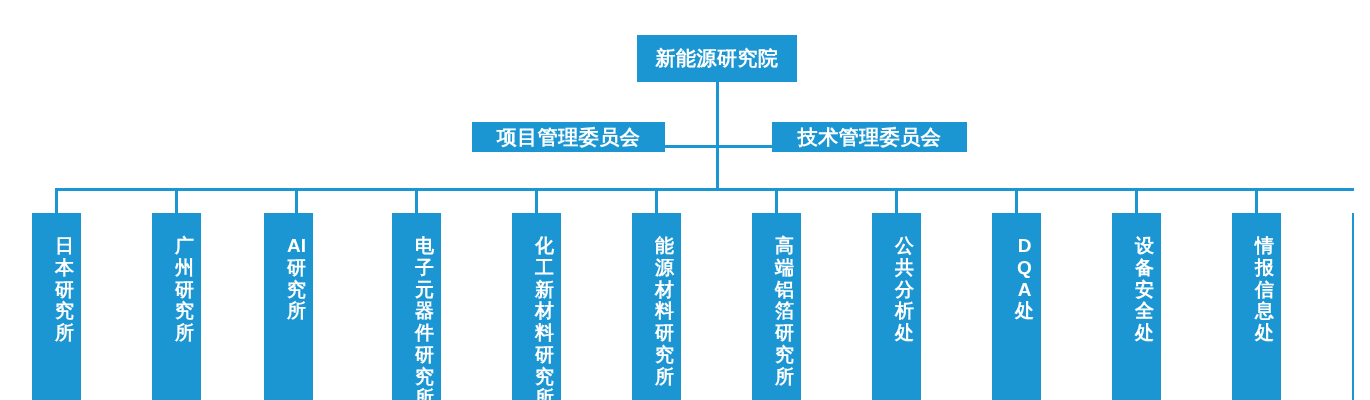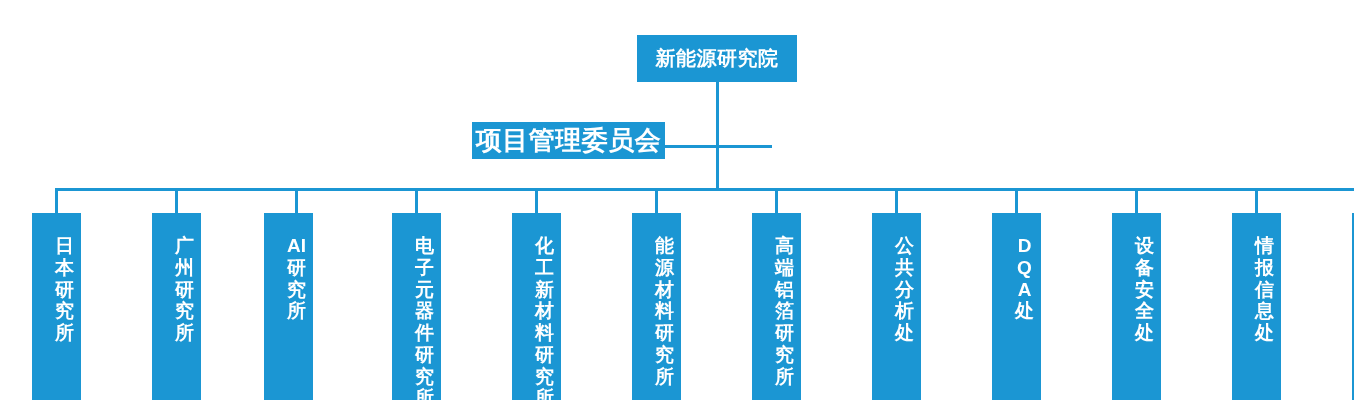--- a/index.html
+++ b/index.html
@@ -29,22 +29,22 @@
     font-weight: 700;
   }
   .root-node {
     left: 605px; top: 3px;
     width: 160px; height: 47px;
     font-size: 20px;
     letter-spacing: 0.5px;
   }
   .committee-node {
     top: 90px;
-    height: 37px;
-    font-size: 26px;
+    height: 30px;
+    font-size: 20px;
     letter-spacing: 0.5px;
   }
   .committee-1 { left: 440px; width: 193px; }
   .committee-2 { left: 740px; width: 195px; }
   .line {
     position: absolute;
     background: var(--primary);
   }
   .trunk { left: 683.5px; top: 50px; width: 3px; height: 108px; }
   .committee-link { left: 633px; top: 113px; width: 107px; height: 3px; }
@@ -73,20 +73,21 @@
 <body>
 
 <div class="canvas">
 
   <div class="node root-node">新能源研究院</div>
 
   <div class="line trunk"></div>
   <div class="line committee-link"></div>
 
   <div class="node committee-node committee-1">项目管理委员会</div>
+  <div class="node committee-node committee-2">技术管理委员会</div>
 
   <div class="line distributor"></div>
 
   <div class="line stub" style="left:23px"></div>
   <div class="line stub" style="left:143px"></div>
   <div class="line stub" style="left:263px"></div>
   <div class="line stub" style="left:383px"></div>
   <div class="line stub" style="left:503px"></div>
   <div class="line stub" style="left:623px"></div>
   <div class="line stub" style="left:743px"></div>

